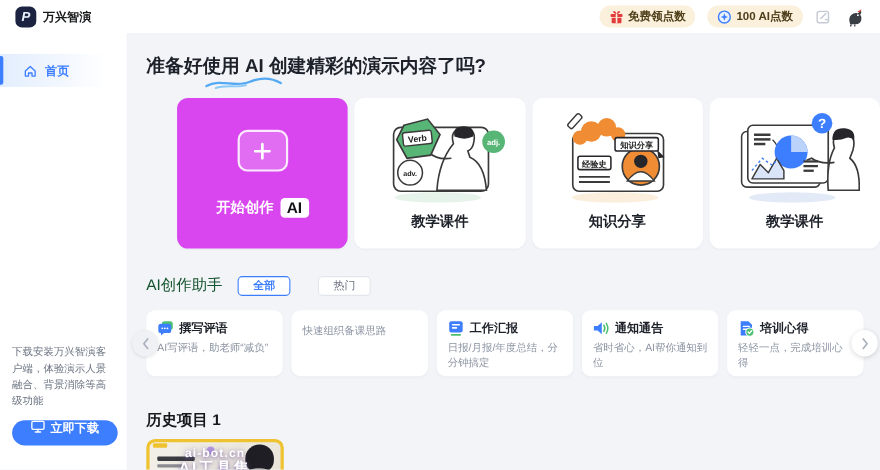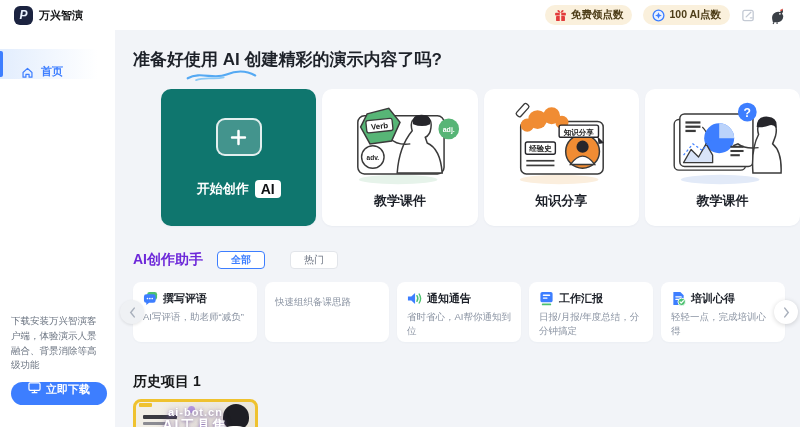--- a/index.html
+++ b/index.html
@@ -14,52 +14,52 @@
   .brand { display:flex; align-items:center; gap:6px; }
   .logo { width:19px; height:19px; border-radius:6px; background:#1B2340; color:#EAF2FF;
     display:flex; align-items:center; justify-content:center; font-size:12px; font-weight:bold; font-style:italic; }
   .brand-name { font-size:11px; font-weight:700; color:#17181A; }
   .topbar-right { display:flex; align-items:center; gap:11px; }
   .pill { height:20px; background:#FAF0DC; border-radius:10px; display:flex; align-items:center;
     gap:4px; padding:0 9px; font-size:10.5px; font-weight:600; color:#4D3D18; cursor:pointer; }
   .icon-btn { display:flex; align-items:center; cursor:pointer; }
   
   .sidebar { position:absolute; top:30px; left:0; bottom:0; width:115px; background:#fff; z-index:9; }
-  .nav-item { margin-top:19px; height:30px; display:flex; align-items:flex-end; gap:7px; padding-left:21px;
+  .nav-item { margin-top:19px; height:30px; display:flex; align-items:center; gap:7px; padding-left:21px;
     position:relative; background:linear-gradient(90deg,#E2EDFD 0%, rgba(255,255,255,0) 85%);
     color:#3D7EFF; font-size:11px; font-weight:700; cursor:pointer; }
   .nav-item::before { content:""; position:absolute; left:0; top:2px; bottom:2px; width:3px;
     background:#3D7EFF; border-radius:0 2px 2px 0; }
   .promo { position:absolute; bottom:22px; left:11px; right:11px; }
   .promo-text { font-size:9.5px; color:#6A7380; line-height:1.55; margin-bottom:9px; }
   .download-btn { width:96px; height:23px; margin:0 auto; background:#3D7EFF; border:none;
     border-radius:12px; color:#fff; font-size:11px; font-weight:600; display:flex; align-items:flex-start;
     justify-content:center; gap:5px; cursor:pointer; }
   
   .main { position:absolute; left:115px; top:30px; right:0; bottom:0; background:#F2F4F8;
     padding:18px 0 7px 18px; overflow:hidden; }
   .page-title { font-size:17px; font-weight:700; color:#1D2129; position:relative; display:inline-block; }
   .swoosh { position:absolute; left:51px; top:21px; }
   
   .scene-row { display:flex; gap:6px; margin-top:18px; }
   .scene-card { width:160px; height:137px; border-radius:10px; background:#fff; cursor:pointer;
     display:flex; flex-direction:column; align-items:center; box-shadow:0 1px 2px rgba(30,50,90,.04); }
-  .scene-card.blue { background:#0f766e;margin-left:28px; }
+  .scene-card.blue { background:#d946ef;margin-left:28px; }
   .plus-box { margin-top:29px; width:46px; height:38px; border-radius:9px;
     background:rgba(255,255,255,.22); border:2.5px solid rgba(255,255,255,.85);
     display:flex; align-items:center; justify-content:center; }
   .create-label-row { margin-top:24px; display:flex; align-items:center; gap:6px; }
   .create-label { color:#fff; font-size:13px; font-weight:700; }
   .ai-badge { background:#fff; color:#101114; border-radius:4px; padding:1px 6px;
     font-size:14px; font-weight:800; }
   .illus { margin-top:8px; }
   .scene-label { font-size:13px; font-weight:700; color:#1D2129; margin-top:5px; }
   
   .assist-head-row { margin-top:25px; display:flex; align-items:center; gap:14px; }
-  .section-title { font-size:14px; font-weight:700; color:#6d28d9; }
+  .section-title { font-size:14px; font-weight:400; color:#14532d; }
   .tabs { display:flex; gap:25px; }
   .tab { height:18px; padding:0 13px; border-radius:4px; font-size:10px; display:flex;
     align-items:center; background:#fff; cursor:pointer; }
   .tab.active { border:1px solid #3D7EFF; color:#3D7EFF; font-weight:700; }
   .tab.idle { border:1px solid #E2E5EA; color:#6B7280; }
   .assist-row { position:relative; display:flex; gap:8px; margin-top:13px; width:652px; }
   .assist-card { width:124px; height:60px; background:#fff; border-radius:8px; padding:9px 10px;
     cursor:pointer; box-shadow:0 1px 2px rgba(30,50,90,.03); }
   .assist-top { display:flex; align-items:center; gap:5px; }
   .assist-title { font-size:11px; font-weight:700; color:#1D2129; }
@@ -290,43 +290,43 @@
     </div>
 
     <div class="assist-card">
       <div class="assist-desc">快速组织备课思路</div>
     </div>
 
     <div class="assist-card">
       <div class="assist-top">
         <span>
           <svg viewBox="0 0 16 16" width="15" height="15">
-            <polygon points="1,5.8 4.6,5.8 8.6,2.2 8.6,13.8 4.6,10.2 1,10.2" fill="#3D7EFF"></polygon>
-            <path d="M10.6 5 Q12.6 8 10.6 11" stroke="#4CC170" stroke-width="1.5" fill="none" stroke-linecap="round"></path>
-            <path d="M13 3.2 Q16 8 13 12.8" stroke="#4CC170" stroke-width="1.5" fill="none" stroke-linecap="round"></path>
-          </svg>
-        </span>
-        <span class="assist-title">通知通告</span>
-      </div>
-      <div class="assist-desc">省时省心，AI帮你通知到位</div>
-    </div>
-
-    <div class="assist-card">
-      <div class="assist-top">
-        <span>
-          <svg viewBox="0 0 16 16" width="15" height="15">
             <rect x="1.5" y="1" width="13" height="11" rx="2" fill="#3D7EFF"></rect>
             <rect x="4" y="3.8" width="8" height="1.5" rx="0.75" fill="#fff"></rect>
             <rect x="4" y="6.8" width="5.2" height="1.5" rx="0.75" fill="#fff"></rect>
             <rect x="3" y="13.4" width="10" height="1.8" rx="0.9" fill="#4CC170"></rect>
           </svg>
         </span>
         <span class="assist-title">工作汇报</span>
       </div>
       <div class="assist-desc">日报/月报/年度总结，分分钟搞定</div>
+    </div>
+
+    <div class="assist-card">
+      <div class="assist-top">
+        <span>
+          <svg viewBox="0 0 16 16" width="15" height="15">
+            <polygon points="1,5.8 4.6,5.8 8.6,2.2 8.6,13.8 4.6,10.2 1,10.2" fill="#3D7EFF"></polygon>
+            <path d="M10.6 5 Q12.6 8 10.6 11" stroke="#4CC170" stroke-width="1.5" fill="none" stroke-linecap="round"></path>
+            <path d="M13 3.2 Q16 8 13 12.8" stroke="#4CC170" stroke-width="1.5" fill="none" stroke-linecap="round"></path>
+          </svg>
+        </span>
+        <span class="assist-title">通知通告</span>
+      </div>
+      <div class="assist-desc">省时省心，AI帮你通知到位</div>
     </div>
 
     <div class="assist-card">
       <div class="assist-top">
         <span>
           <svg viewBox="0 0 16 16" width="15" height="15">
             <path d="M2.5 1 H10 L13.5 4.5 V15 H2.5 Z" fill="#3D7EFF"></path>
             <rect x="4.5" y="5.5" width="7" height="1.3" rx="0.65" fill="#fff"></rect>
             <rect x="4.5" y="8.2" width="4.5" height="1.3" rx="0.65" fill="#fff"></rect>
             <circle cx="11.4" cy="11.6" r="4" fill="#4CC170" stroke="#fff" stroke-width="1"></circle>

